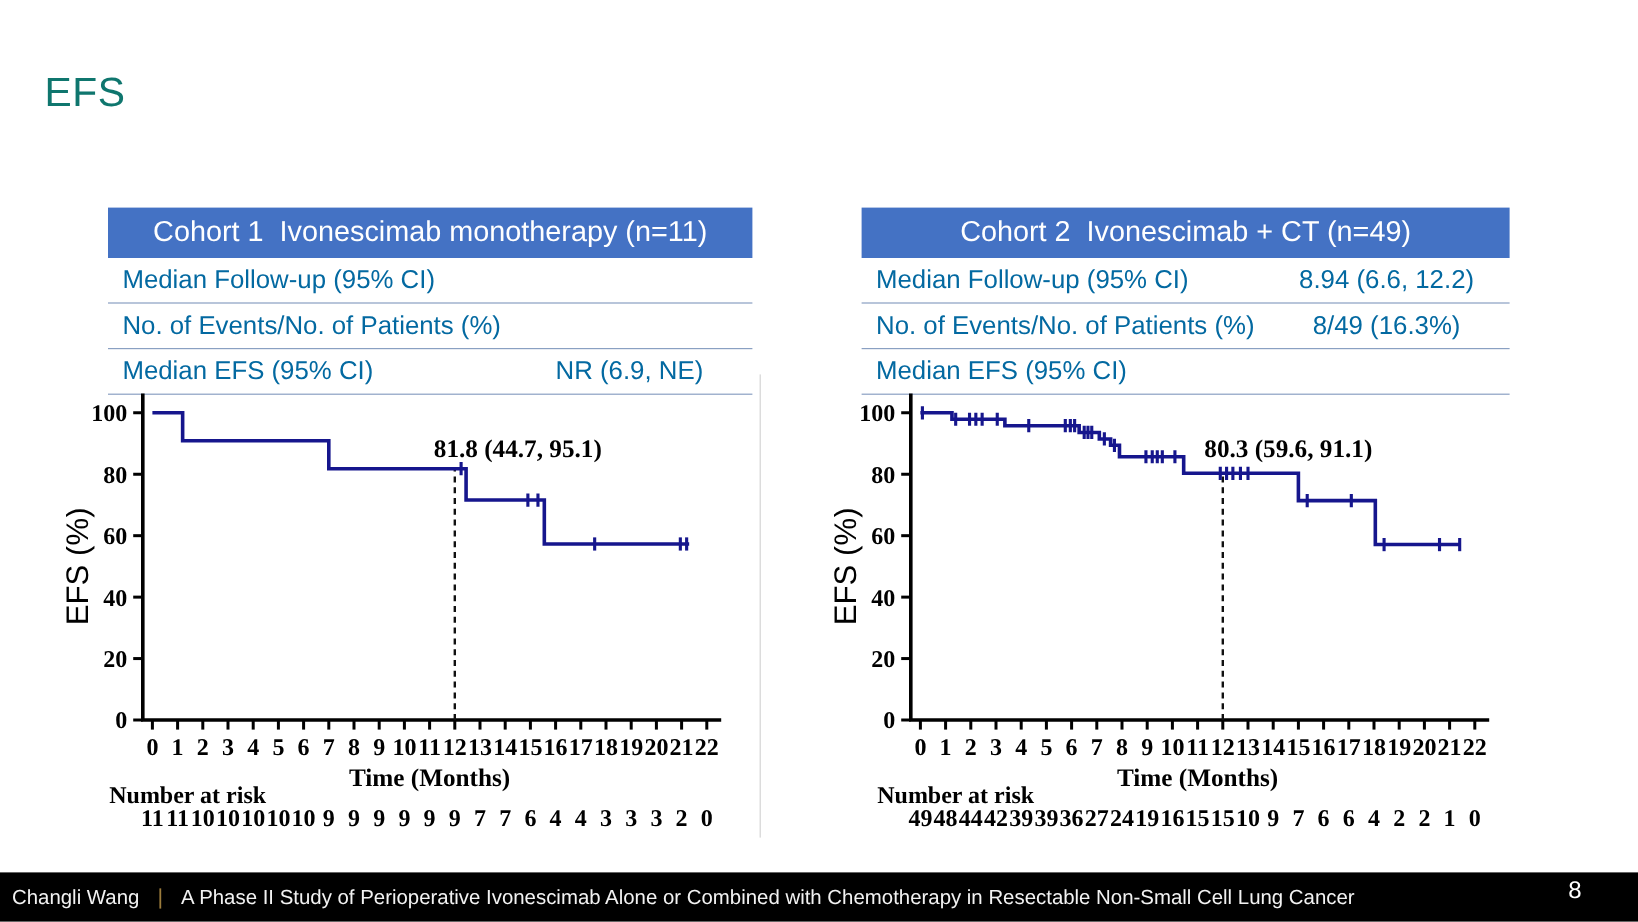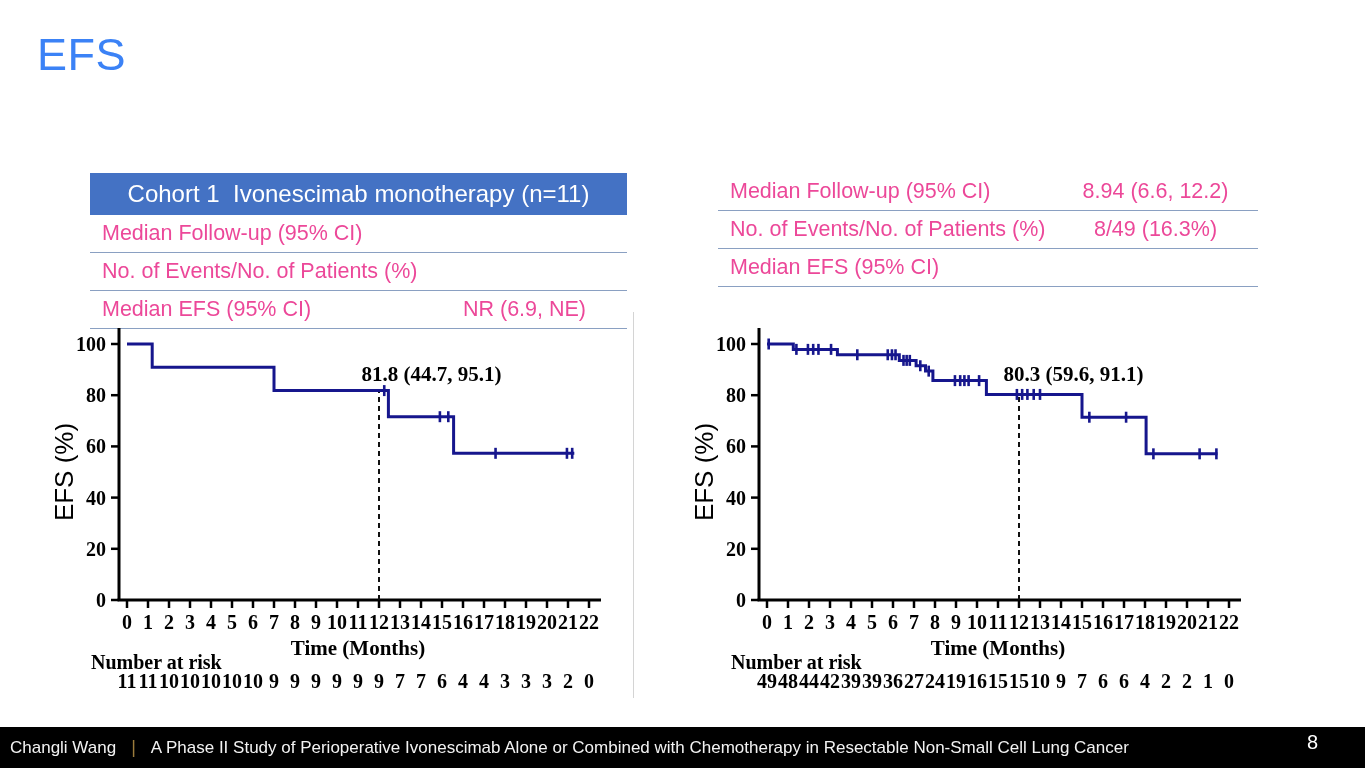--- a/index.html
+++ b/index.html
@@ -1,33 +1,33 @@
 <!DOCTYPE html>
 <html style="--c-header: #4472c4; --c-header-text: #ffffff; --c-divider: #8aa0c2; --c-footer: #000000; --c-footer-sep: #9c7c3c;"><head>
 <meta charset="utf-8">
 <style>
   html,body{margin:0;padding:0;}
   body{
     width:1365px;height:768px;position:relative;background:#ffffff;overflow:hidden;
     font-family:"Liberation Sans",sans-serif;
   }
   .slide-title{
-    position:absolute;left:37px;top:32px;font-size:45px;line-height:1;color:#3b82f6;
+    position:absolute;left:37px;top:60px;font-size:34px;line-height:1;color:#0f766e;
     font-weight:400;letter-spacing:0.5px;
   }
   
   .ctable{position:absolute;top:133px;margin-top:40px;}
   .ctable.t1{left:90px;width:537px;}
   .ctable.t2{left:718px;width:540px;}
   .ctable .hdr{
     height:42px;line-height:42px;text-align:center;color:var(--c-header-text,#fff);
     background:var(--c-header,#4472c4);font-size:24px;white-space:pre;
   }
   .ctable .row{
-    display:flex;align-items:center;height:37px;font-size:21.5px;color:#ec4899;
+    display:flex;align-items:center;height:37px;font-size:21.5px;color:#0369a1;
     border-bottom:1.5px solid var(--c-divider,#8aa0c2);
   }
   .ctable .row .lbl{flex:1;padding-left:12px;white-space:nowrap;}
   .ctable .row .val{width:205px;text-align:center;white-space:nowrap;}
   
   .chart{position:absolute;top:308px;width:560px;height:398px;}
   .chart.c1{left:55px;}
   .chart.c2{left:695px;}
   .panel-divider{position:absolute;left:633px;top:312px;width:1px;height:386px;background:#d4d4d4;}
   
@@ -54,20 +54,21 @@
   <div class="row">
     <div class="lbl">No. of Events/No. of Patients (%)</div>
   </div>
   <div class="row">
     <div class="lbl">Median EFS (95% CI)</div>
     <div class="val">NR (6.9, NE)</div>
   </div>
 </div>
 
 <div class="ctable t2">
+  <div class="hdr">Cohort 2  Ivonescimab + CT (n=49)</div>
   <div class="row">
     <div class="lbl">Median Follow-up (95% CI)</div>
     <div class="val">8.94 (6.6, 12.2)</div>
   </div>
   <div class="row">
     <div class="lbl">No. of Events/No. of Patients (%)</div>
     <div class="val">8/49 (16.3%)</div>
   </div>
   <div class="row">
     <div class="lbl">Median EFS (95% CI)</div>

